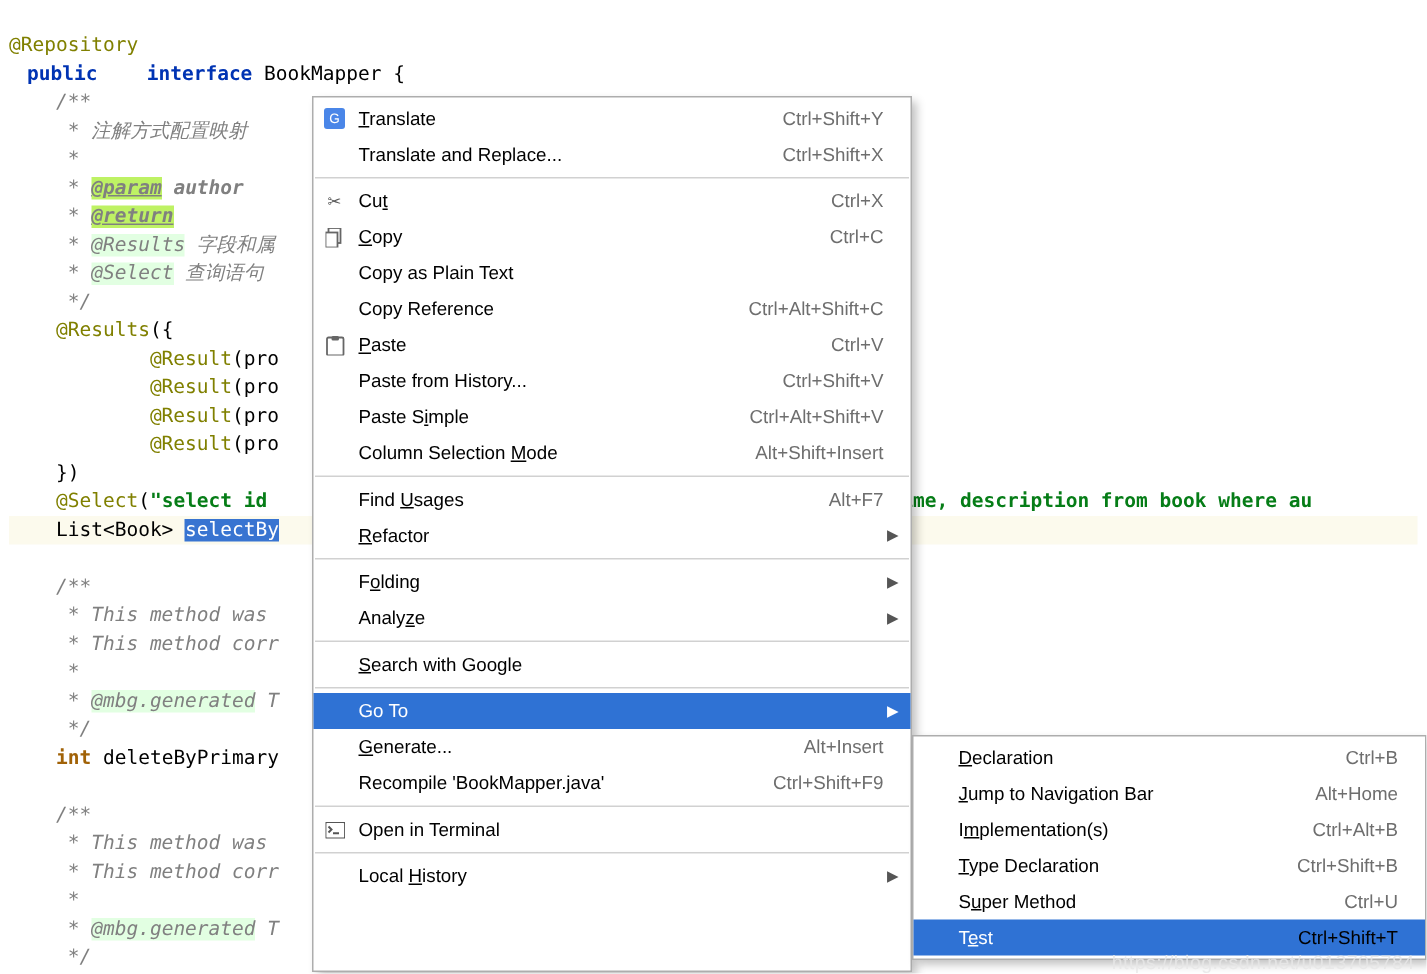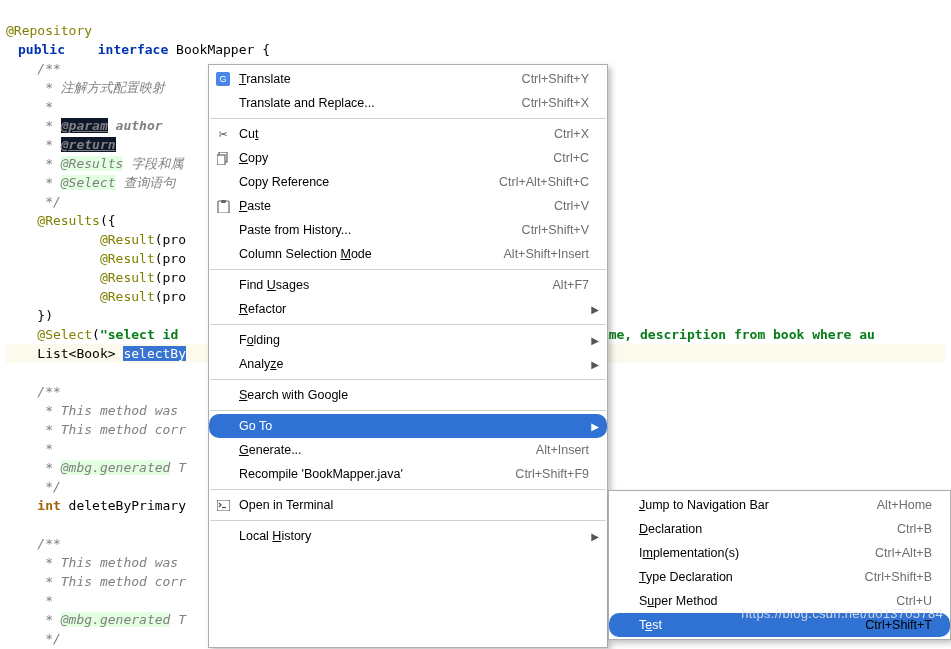--- a/index.html
+++ b/index.html
@@ -19,21 +19,21 @@
     white-space: pre;
     font-family: "Consolas", "Monaco", monospace;
   }
   .kw-public { color: #0033b3; font-weight: bold; margin-left: 12px; }
   .kw-interface { color: #0033b3; font-weight: bold; margin-left: 25px; }
   .kw-int { color: #a16207; font-weight: bold; }
   .anno { color: #808000; }
   .anno-repo { color: #808000; }
   .classname { color: #000000; }
   .comment { color: #808080; font-style: italic; }
-  .doc-tag { color: #808080; font-style: italic; font-weight: bold; text-decoration: underline; background: #0f172a; }
+  .doc-tag { color: #808080; font-style: italic; font-weight: bold; text-decoration: underline; background: #bef264; }
   .doc-param-name { font-style: italic; font-weight: bold; margin-top: 17px; }
   .hl-doctag { background: #e2ffe2; font-style: italic; color:#808080; }
   .string { color: #067d17; font-weight: bold; }
   .method-sel { background:#3874d1; color:#ffffff; }
   .sel-line { background:#fcfaed; display:inline-block; width:100%; }
   
   .context-menu {
     position: absolute;
     background: #ffffff;
     border: 1px solid #adadad;
@@ -57,21 +57,20 @@
   .mi {
     display: flex;
     align-items: center;
     height: 24px;
     padding: 0 18px 0 30px;
     position: relative;
   }
   .mi.selected {
     background: #2f72d4;
     color: #ffffff;
-    border-radius: 10px;
   }
   .mi .label { flex: 1; }
   .mi .sc { color: #6e6e6e; margin-left: 8px; }
   .mi.selected .sc { color: #000000; }
   .mi .arrow {
     position: absolute;
     right: 8px;
     color: #555;
     font-size: 10px;
   }
@@ -89,21 +88,21 @@
     display: flex;
     align-items: center;
     justify-content: center;
     font-size: 11px;
     color: #555;
   }
   .under-letter { text-decoration: underline; }
   .watermark {
     position: absolute;
     right: 8px;
-    bottom: 28px;
+    bottom: 0;
     font-family: "Segoe UI", sans-serif;
     font-size: 13px;
     color: rgba(230,230,230,0.85);
     letter-spacing: 0.3px;
   }
 </style>
 </head>
 <body>
 
 <div class="code-area">
@@ -167,36 +166,43 @@
     <span class="icon-slot">
       <svg width="13" height="13" viewBox="0 0 13 13">
           <rect x="2" y="0" width="8" height="10" fill="none" stroke="#666" stroke-width="1.2"></rect>
           <rect x="0" y="3" width="8" height="10" fill="#fff" stroke="#666" stroke-width="1.2"></rect>
         </svg>
     </span>
     <span class="label"><span class="under-letter">C</span>opy</span>
     <span class="sc">Ctrl+C</span>
   </div>
   <div class="mi">
+    <span class="label">Copy as Plain Text</span>
+  </div>
+  <div class="mi">
     <span class="label">Copy Reference</span>
     <span class="sc">Ctrl+Alt+Shift+C</span>
   </div>
   <div class="mi">
     <span class="icon-slot">
       <svg width="13" height="13" viewBox="0 0 13 13">
           <rect x="1" y="1" width="11" height="12" rx="1" fill="none" stroke="#666" stroke-width="1.2"></rect>
           <rect x="4" y="0" width="5" height="3" rx="1" fill="#666"></rect>
         </svg>
     </span>
     <span class="label"><span class="under-letter">P</span>aste</span>
     <span class="sc">Ctrl+V</span>
   </div>
   <div class="mi">
     <span class="label">Paste from History...</span>
     <span class="sc">Ctrl+Shift+V</span>
+  </div>
+  <div class="mi">
+    <span class="label">Paste S<span class="under-letter">i</span>mple</span>
+    <span class="sc">Ctrl+Alt+Shift+V</span>
   </div>
   <div class="mi">
     <span class="label">Column Selection <span class="under-letter">M</span>ode</span>
     <span class="sc">Alt+Shift+Insert</span>
   </div>
   <div class="sep"></div>
   <div class="mi">
     <span class="label">Find <span class="under-letter">U</span>sages</span>
     <span class="sc">Alt+F7</span>
   </div>
@@ -243,26 +249,26 @@
   </div>
   <div class="sep"></div>
   <div class="mi">
     <span class="label">Local <span class="under-letter">H</span>istory</span>
     <span class="arrow">▶</span>
   </div>
 </div>
 
 <div class="context-menu menu-sub">
   <div class="mi">
+    <span class="label"><span class="under-letter">D</span>eclaration</span>
+    <span class="sc">Ctrl+B</span>
+  </div>
+  <div class="mi">
     <span class="label"><span class="under-letter">J</span>ump to Navigation Bar</span>
     <span class="sc">Alt+Home</span>
-  </div>
-  <div class="mi">
-    <span class="label"><span class="under-letter">D</span>eclaration</span>
-    <span class="sc">Ctrl+B</span>
   </div>
   <div class="mi">
     <span class="label">I<span class="under-letter">m</span>plementation(s)</span>
     <span class="sc">Ctrl+Alt+B</span>
   </div>
   <div class="mi">
     <span class="label"><span class="under-letter">T</span>ype Declaration</span>
     <span class="sc">Ctrl+Shift+B</span>
   </div>
   <div class="mi">

